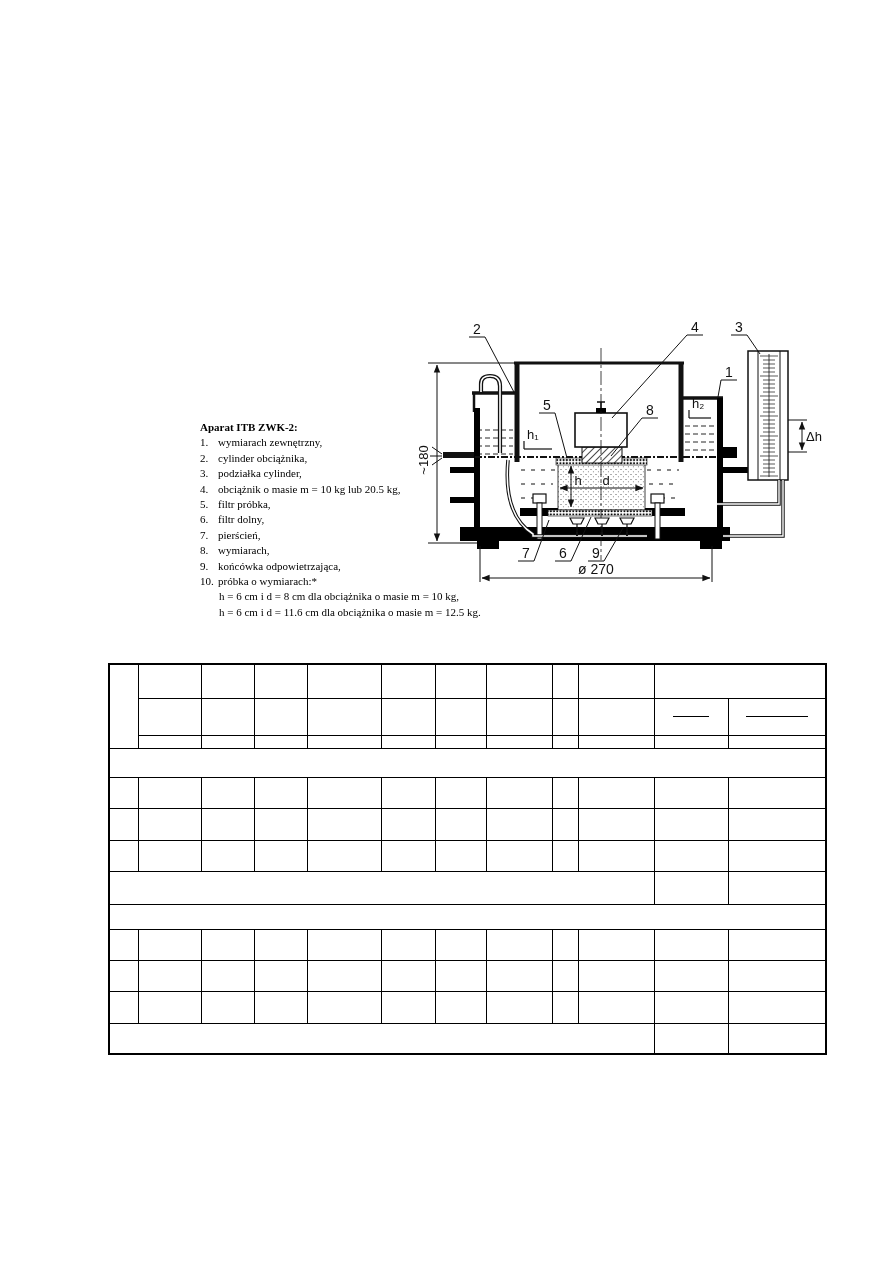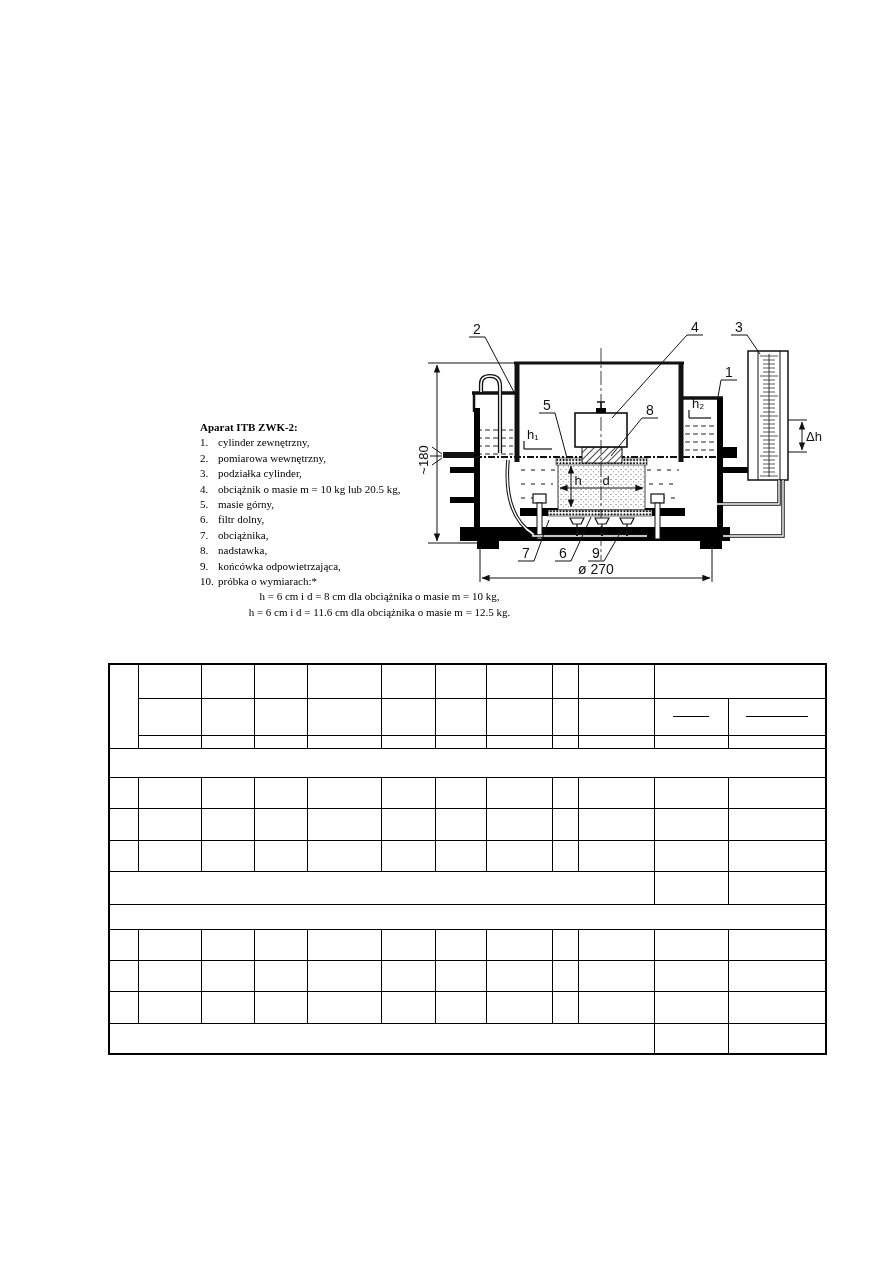--- a/index.html
+++ b/index.html
@@ -8,21 +8,21 @@
     font-family:"Liberation Serif", serif;color:#000;
   }
   
   .apparatus{
     position:absolute;left:153px;top:420px;width:340px;
     font-size:11px;line-height:15.4px;margin-left:47px;
   }
   .apparatus .title{font-weight:bold;}
   .item{display:flex;}
   .item .num{min-width:18px;flex:none;}
-  .foot{padding-left:19px;text-align:center;}
+  .foot{padding-left:19px;}
   
   .diagram{position:absolute;left:415px;top:308px;width:480px;height:310px;}
   .diagram svg{display:block;}
   .diagram text{font-family:"Liberation Sans", sans-serif;font-size:14px;fill:#111;}
   .diagram .small{font-size:13px;}
   
   table.blank{
     position:absolute;left:108px;top:663px;
     border-collapse:collapse;table-layout:fixed;
     border:2px solid #000;
@@ -32,49 +32,49 @@
   .frac-a{width:36px;}
   .frac-b{width:62px;}
 </style>
 </head>
 <body>
 
 <div class="apparatus">
   <div class="title">Aparat ITB ZWK-2:</div>
   <div class="item">
       <span class="num">1.</span>
-      <span>cylinder zewnętrzny,</span>
+      <span>wymiarach zewnętrzny,</span>
     </div>
   <div class="item">
       <span class="num">2.</span>
-      <span>pomiarowa wewnętrzny,</span>
+      <span>cylinder obciążnika,</span>
     </div>
   <div class="item">
       <span class="num">3.</span>
       <span>podziałka cylinder,</span>
     </div>
   <div class="item">
       <span class="num">4.</span>
       <span>obciążnik o masie m = 10 kg lub 20.5 kg,</span>
     </div>
   <div class="item">
       <span class="num">5.</span>
-      <span>masie górny,</span>
+      <span>filtr próbka,</span>
     </div>
   <div class="item">
       <span class="num">6.</span>
       <span>filtr dolny,</span>
     </div>
   <div class="item">
       <span class="num">7.</span>
-      <span>obciążnika,</span>
+      <span>pierścień,</span>
     </div>
   <div class="item">
       <span class="num">8.</span>
-      <span>nadstawka,</span>
+      <span>wymiarach,</span>
     </div>
   <div class="item">
       <span class="num">9.</span>
       <span>końcówka odpowietrzająca,</span>
     </div>
   <div class="item">
       <span class="num">10.</span>
       <span>próbka o wymiarach:*</span>
     </div>
   <div class="foot">h = 6 cm i d = 8 cm dla obciążnika o masie m = 10 kg,</div>

